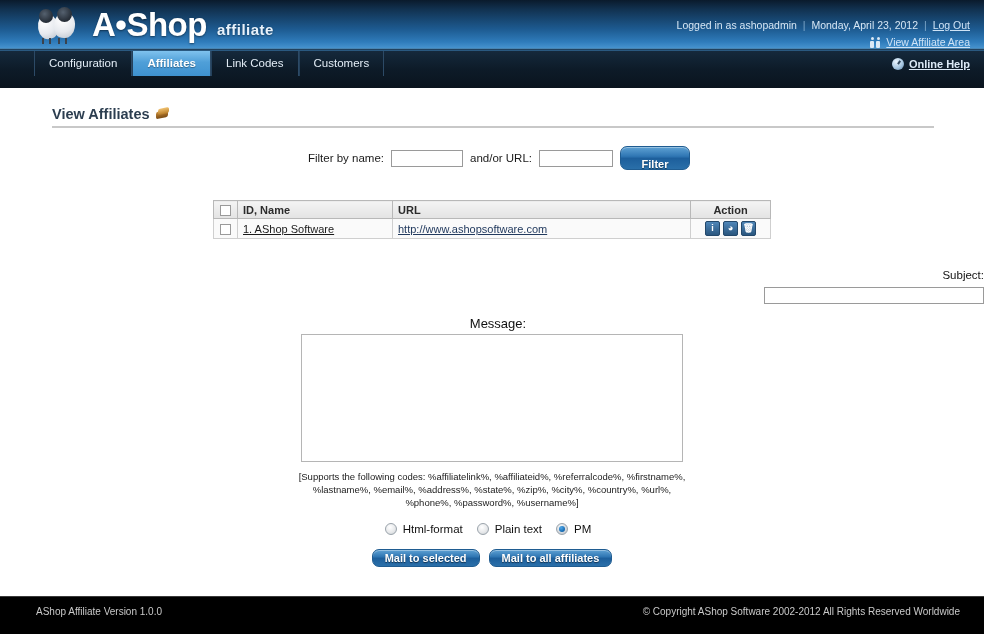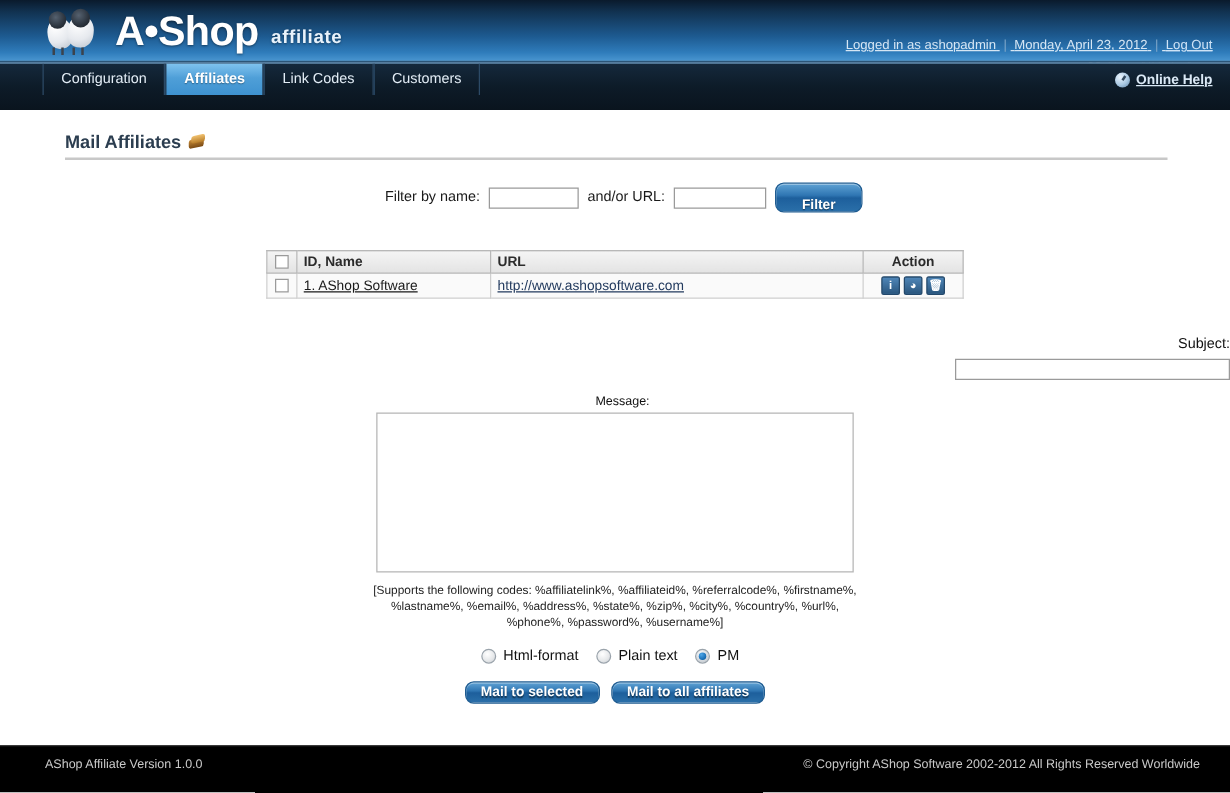--- a/index.html
+++ b/index.html
@@ -51,24 +51,23 @@
     letter-spacing:-0.5px; text-shadow: 0 1px 2px rgba(0,0,0,.45);
     line-height:1;
   }
   .logo-sub {
     font-size: 15px; color:#e8f2fb; font-weight:600;
     letter-spacing:0.5px; text-shadow: 0 1px 2px rgba(0,0,0,.4);
     align-self:flex-end; padding-bottom:6px;
   }
 
   .header-right {
-    position:absolute; right:14px; top:29px;
+    position:absolute; right:14px; top:18px;
     text-align:right; color:#d6e6f4; font-size:10.5px;
     line-height:14px;
-    text-decoration:underline;
   }
   .header-right a { color:#cfe3f6; text-decoration:underline; }
   .sep { color:#7ea7c9; padding:0 3px; }
   .affiliate-area-row {
     display:flex; align-items:center; justify-content:flex-end; gap:4px; margin-top:3px;
   }
   .people-icon {
     display:inline-block; width:13px; height:11px; position:relative;
   }
   .people-icon b, .people-icon i {
@@ -201,21 +200,21 @@
             color:#ffffff; font-size:9px; line-height:1; font-weight:bold; }
 
   
   .subject-row {
     margin-top:30px; display:flex; align-items:flex-end; justify-content:center;
     gap:6px; font-size:11.5px; color:#111; padding-left:12px;flex-direction:column;
   }
   .txt-subject { width:220px; height:17px; }
 
   .msg-label {
-    text-align:center; font-size:10px; color:#111; margin-top:12px;
+    text-align:center; font-size:13px; color:#111; margin-top:12px;
     padding-left:12px;
   }
   .msg-wrap { display:flex; justify-content:center; margin-top:3px; }
   .msg-area {
     width:382px; height:128px; border:1px solid #b5b5b5;
     background:#fff; resize:none; outline:none;
     font-family:"Liberation Sans",sans-serif; font-size:11px; padding:3px;
   }
 
   .codes {
@@ -313,21 +312,21 @@
   <div class="nav-right">
     <span class="help-icon"></span>
     <a href="#">Online Help</a>
   </div>
 </div>
 
 <div class="page">
 
   <div class="title-row">
     <div class="page-title">
-      <span>Mail Affiliates</span>
+      <span>View Affiliates</span>
       <span class="title-badge">
           <span class="b1"></span>
           <span class="b2"></span>
         </span>
     </div>
     <div class="title-rule"></div>
   </div>
 
   <div class="filter-row">
     <span>Filter by name:</span>

